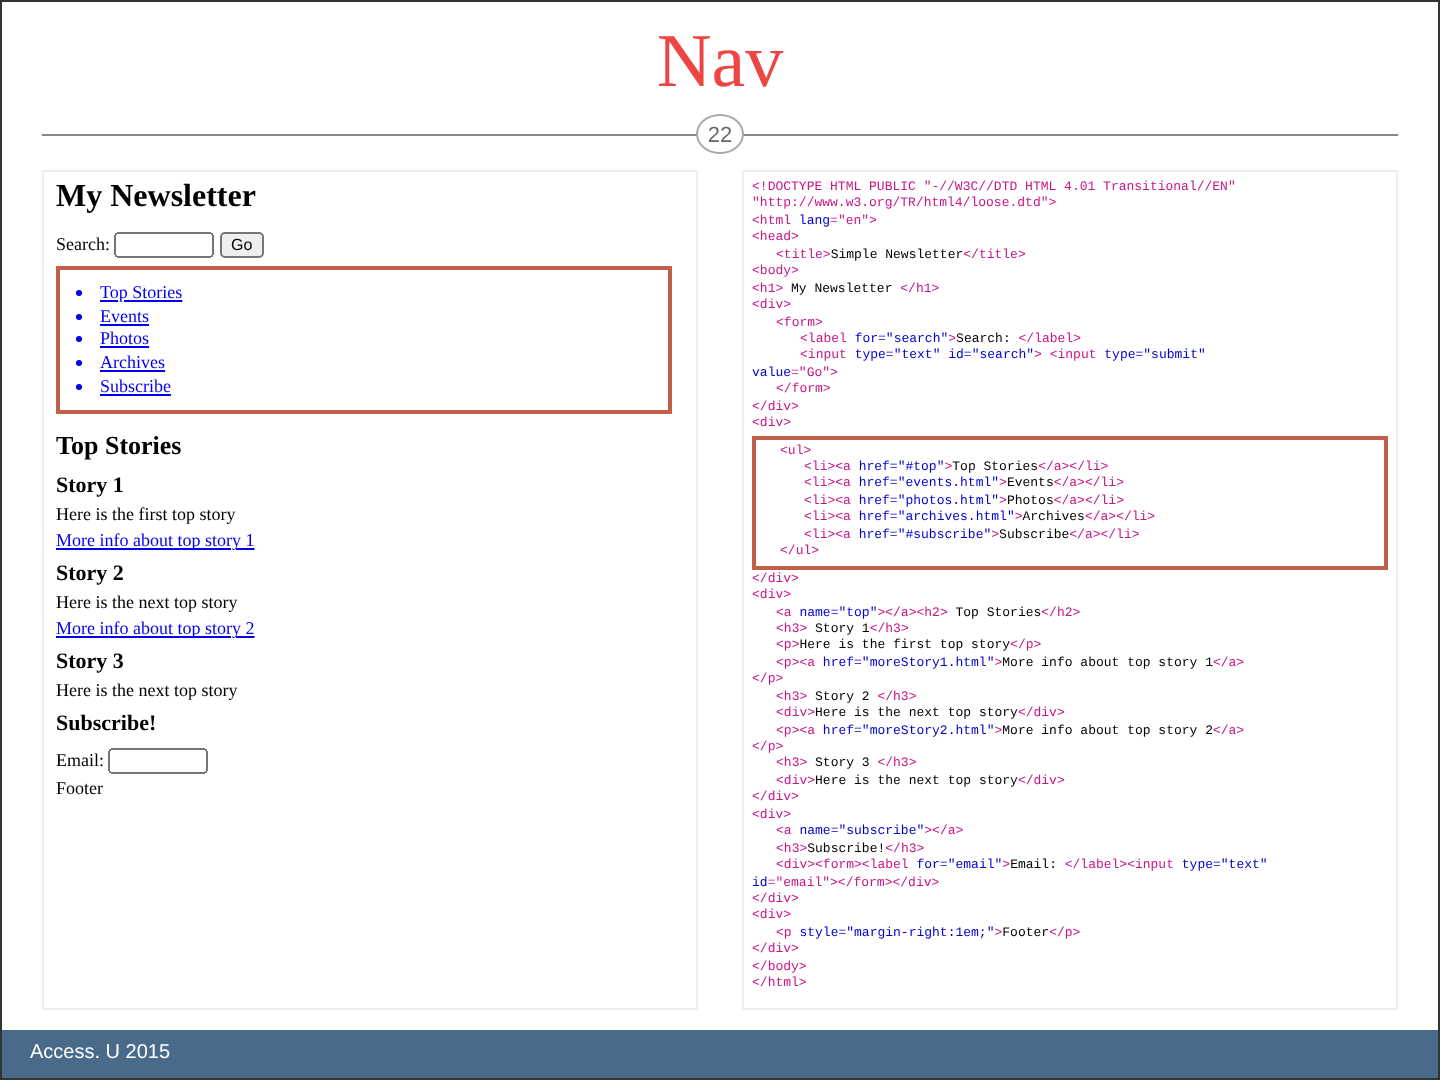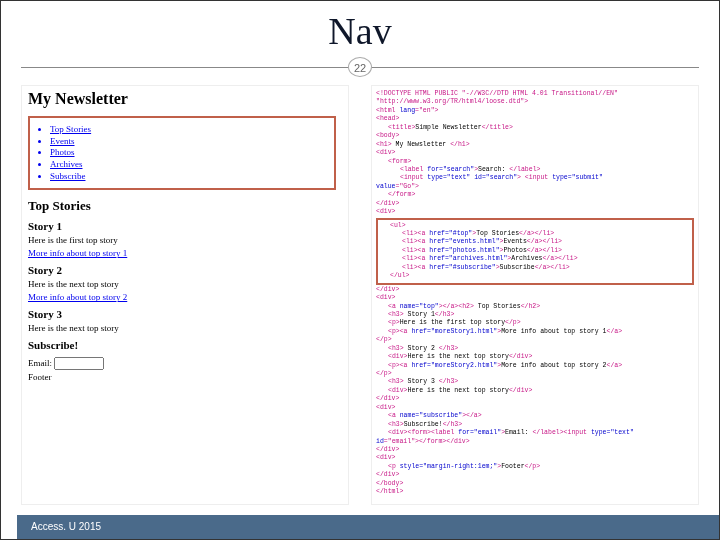--- a/index.html
+++ b/index.html
@@ -1,18 +1,18 @@
 <!DOCTYPE html>
 <html><head>
 <meta charset="utf-8">
 <style>
   * { box-sizing: border-box; margin: 0; padding: 0; }
   body { width: 720px; height: 540px; background: #fff; font-family: Georgia, serif; position: relative; }
   .slide { width: 100%; height: 100%; border: 1px solid #333; position: relative; }
-  .title { text-align: center; font-size: 38px; color: #0f172a; font-weight: normal; margin-top: 8px; font-family: Georgia, serif; }
+  .title { text-align: center; font-size: 38px; color: #ef4444; font-weight: normal; margin-top: 8px; font-family: Georgia, serif; }
   .divider-wrap { position: relative; height: 20px; margin-top: 4px; }
   .divider { position: absolute; top: 10px; left: 20px; right: 20px; height: 1px; background: #888; }
   .badge { position: absolute; left: 50%; transform: translateX(-50%); top: 0; width: 24px; height: 20px; border-radius: 50%; border: 1px solid #aaa; background: #fff; font-size: 11px; text-align: center; line-height: 20px; color: #666; font-family: Arial, sans-serif; }
   .content { display: flex; padding: 8px 20px 0 20px; gap: 22px; }
   .panel-left { width: 330px; height: 420px; background: #fff; font-family: 'Times New Roman', serif; font-size: 10px; padding: 4px 6px; border: 1px solid #eee; position: relative; }
   .panel-left h1 { font-size: 16px; font-weight: bold; margin-bottom: 8px; }
   .panel-left .search-row { font-size: 9px; margin-bottom: 4px; }
   .panel-left .search-row input[type=text] { width: 50px; font-size: 8px; }
   .panel-left .search-row button { font-size: 8px; padding: 0 4px; }
   .panel-left .navlist { border: 2px solid #c0604a; padding: 6px 4px 6px 20px; margin: 4px 0 8px 0; width: 308px; }
@@ -24,36 +24,41 @@
   .panel-left .email-row { font-size: 9px; margin-top: 6px; }
   .panel-left .email-row input { width: 50px; font-size: 8px; }
   .panel-left .foot { font-size: 9px; margin-top: 2px; }
   .panel-right { width: 330px; height: 420px; background: #fff; font-family: 'Courier New', monospace; font-size: 6.5px; line-height: 1.3; padding: 4px; border: 1px solid #eee; position: relative; overflow: hidden; }
   .panel-right .c-pink { color: #c71585; }
   .panel-right .c-blue { color: #0000cd; }
   .panel-right .c-black { color: #000; }
   .panel-right .ind1 { padding-left: 12px; }
   .panel-right .ind2 { padding-left: 24px; }
   .panel-right .hl-box { border: 2px solid #c0604a; padding: 2px 0; margin: 1px 0; }
-  .footer { position: absolute; bottom: 0; left: 16px; right: 0; height: 24px; background: #4a6a8a; color: #fff; font-family: Arial, sans-serif; font-size: 10px; padding-left: 14px; line-height: 24px; }
+  .footer { position: absolute; bottom: 0; left: 0; right: 0; height: 24px; background: #4a6a8a; color: #fff; font-family: Arial, sans-serif; font-size: 10px; padding-left: 14px; line-height: 24px; }
 </style>
 </head>
 <body>
 
 <div class="slide">
   <div class="title">Nav</div>
   <div class="divider-wrap">
     <div class="divider"></div>
     <div class="badge">22</div>
   </div>
 
   <div class="content">
 
     <div class="panel-left">
       <h1>My Newsletter</h1>
+      <div class="search-row">
+        <span>Search:</span>
+        <input type="text" style="">
+        <button>Go</button>
+      </div>
       <ul class="navlist">
         <li>Top Stories</li>
         <li>Events</li>
         <li>Photos</li>
         <li>Archives</li>
         <li>Subscribe</li>
       </ul>
       <h2>Top Stories</h2>
       <h3>Story 1</h3>
       <p>Here is the first top story</p>

